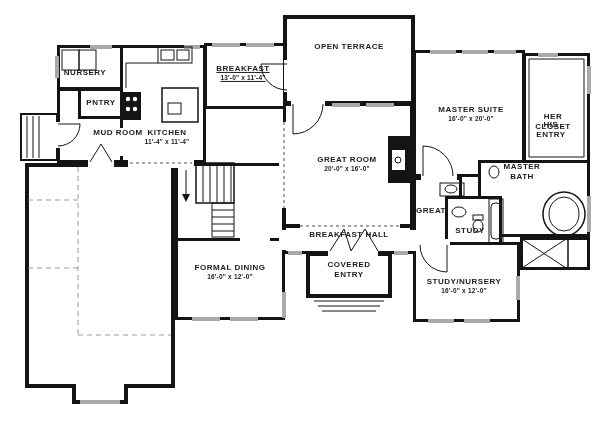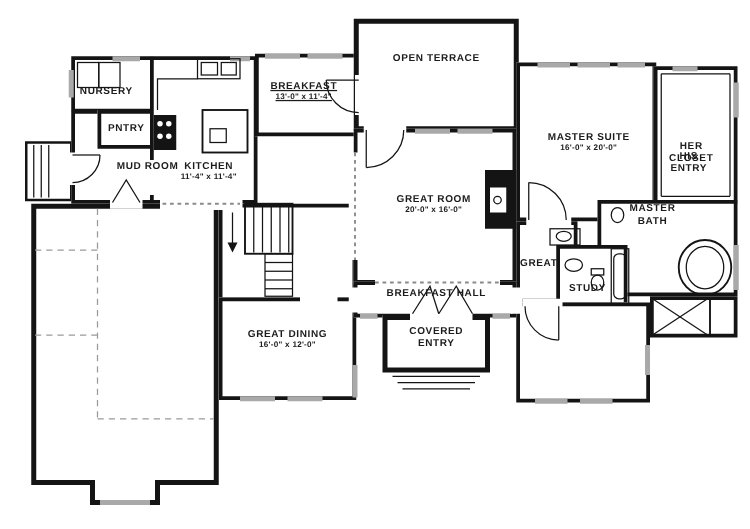--- a/index.html
+++ b/index.html
@@ -233,18 +233,22 @@
   </div>
   <div class="lbl" style="left:470px;top:231px;">
     <div>STUDY</div>
   </div>
   <div class="lbl" style="left:349px;top:235px;">
     <div>BREAKFAST HALL</div>
   </div>
   <div class="lbl wrap w48" style="left:349px;top:270px;">
     <div>COVERED ENTRY</div>
   </div>
+  <div class="lbl" style="left:464px;top:286px;">
+    <div>STUDY/NURSERY</div>
+    <div class="dims">16'-0" x 12'-0"</div>
+  </div>
   <div class="lbl" style="left:230px;top:272px;">
-    <div>GREAT DINING</div>
+    <div>FORMAL DINING</div>
     <div class="dims">16'-0" x 12'-0"</div>
   </div>
 
 </div>
 
 </body></html>

